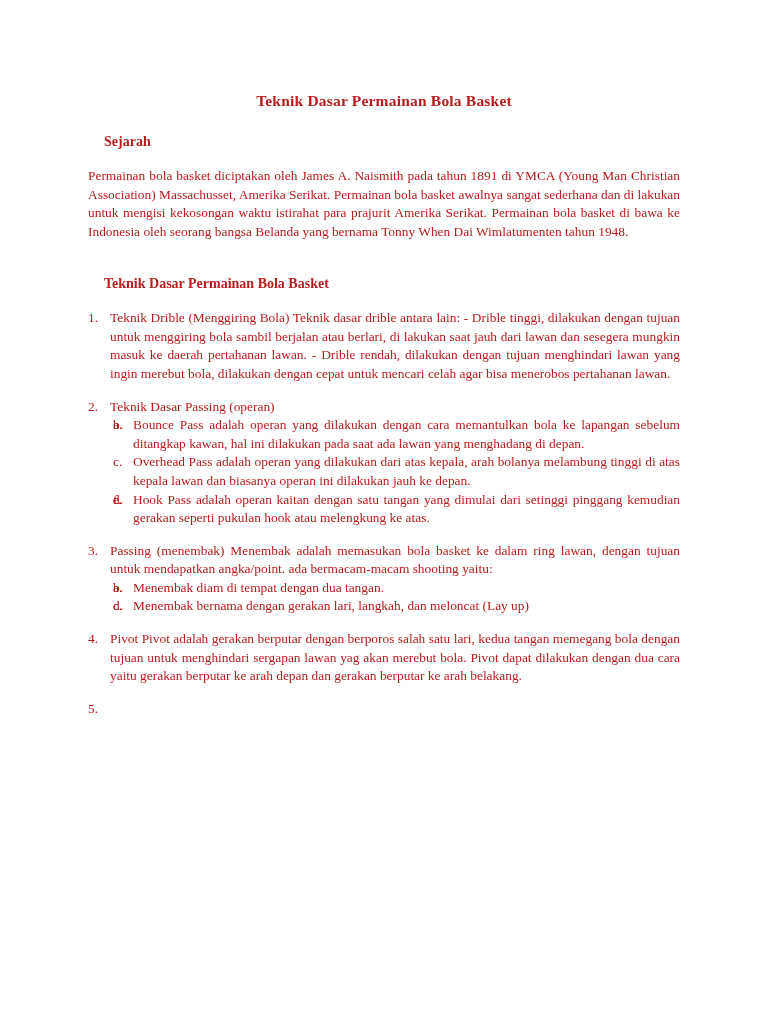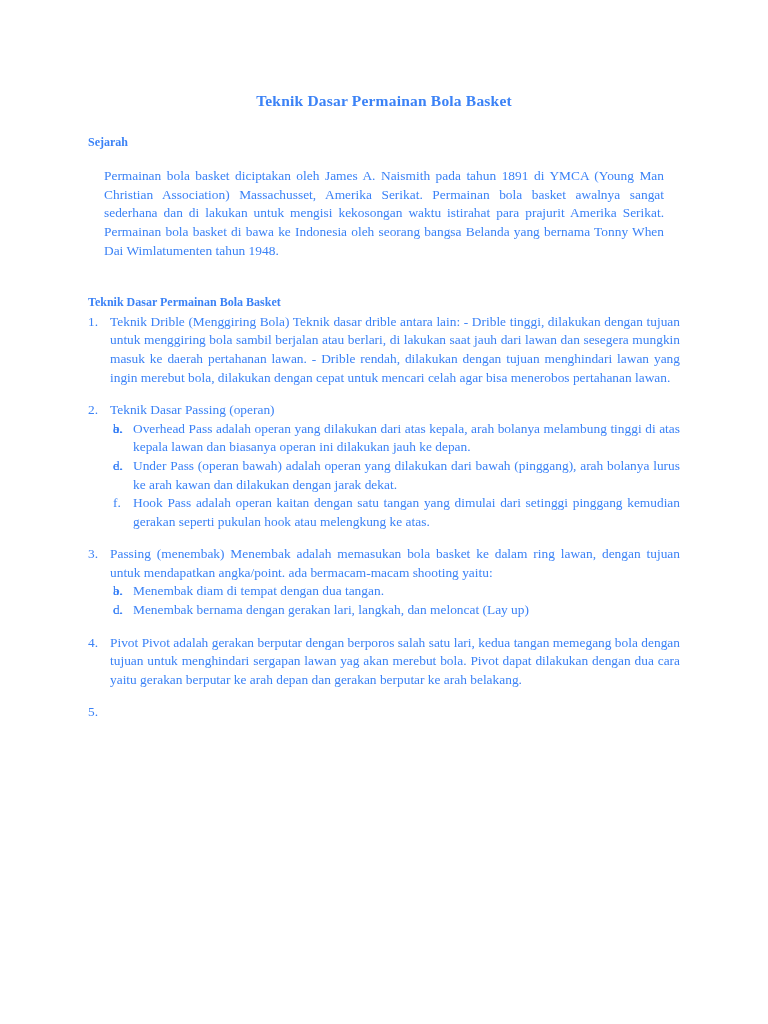--- a/index.html
+++ b/index.html
@@ -6,42 +6,42 @@
     margin: 0;
     padding: 0;
     background: #ffffff;
   }
   .page {
     position: relative;
     width: 768px;
     height: 874px;
     margin: 0 auto;
     background: #ffffff;
-    color: #3b82f6;
+    color: #b91c1c;
     font-family: "Liberation Serif", "DejaVu Serif", serif;
     font-size: 13.4px;
     line-height: 18.6px;
     overflow: hidden;
     box-sizing: border-box;
     padding: 92px 88px 40px 88px;
   }
   .doc-title {
     margin: 0 0 22px 0;
     text-align: center;
     font-size: 15.5px;
     font-weight: bold;
     letter-spacing: 0.2px;
   }
   .section-heading {
-    margin: 0;
-    font-size: 12px;
+    margin: 16px;
+    font-size: 14px;
     font-weight: bold;
   }
   .history-paragraph {
-    margin: 16px;
+    margin: 0;
     text-align: justify;
   }
   .techniques-heading {
     margin-top: 33px;
   }
   .technique-list {
     margin-top: 1px;
   }
   .item {
     position: relative;
@@ -80,24 +80,24 @@
   <h2 class="section-heading">Sejarah</h2>
 
   <p class="history-paragraph">Permainan bola basket diciptakan oleh James A. Naismith pada tahun 1891 di YMCA (Young Man Christian Association) Massachusset, Amerika Serikat. Permainan bola basket awalnya sangat sederhana dan di lakukan untuk mengisi kekosongan waktu istirahat para prajurit Amerika Serikat. Permainan bola basket di bawa ke Indonesia oleh seorang bangsa Belanda yang bernama Tonny When Dai Wimlatumenten tahun 1948.</p>
 
   <h2 class="section-heading techniques-heading">Teknik Dasar Permainan Bola Basket</h2>
 
   <div class="technique-list">
       <div class="item"><span class="item-num">1.</span><span class="item-text">Teknik Drible (Menggiring Bola) Teknik dasar drible antara lain: - Drible tinggi, dilakukan dengan tujuan untuk menggiring bola sambil berjalan atau berlari, di lakukan saat jauh dari lawan dan sesegera mungkin masuk ke daerah pertahanan lawan. - Drible rendah, dilakukan dengan tujuan menghindari lawan yang ingin merebut bola, dilakukan dengan cepat untuk mencari celah agar bisa menerobos pertahanan lawan.</span></div>
       <div class="item"><span class="item-num">2.</span><span class="item-text">Teknik Dasar Passing (operan)</span><div class="sublist">
           <div class="sub"><span class="sub-letter">a.</span></div>
-          <div class="sub"><span class="sub-letter">b.</span></div>
+          <div class="sub"><span class="sub-letter">b.</span><span class="sub-text">Bounce Pass adalah operan yang dilakukan dengan cara memantulkan bola ke lapangan sebelum ditangkap kawan, hal ini dilakukan pada saat ada lawan yang menghadang di depan.</span></div>
           <div class="sub"><span class="sub-letter">c.</span><span class="sub-text">Overhead Pass adalah operan yang dilakukan dari atas kepala, arah bolanya melambung tinggi di atas kepala lawan dan biasanya operan ini dilakukan jauh ke depan.</span></div>
           <div class="sub"><span class="sub-letter">d.</span></div>
-          <div class="sub"><span class="sub-letter">e.</span><span class="sub-text">Under Pass (operan bawah) adalah operan yang dilakukan dari bawah (pinggang), arah bolanya lurus ke arah kawan dan dilakukan dengan jarak dekat.</span></div>
+          <div class="sub"><span class="sub-letter">e.</span></div>
           <div class="sub"><span class="sub-letter">f.</span><span class="sub-text">Hook Pass adalah operan kaitan dengan satu tangan yang dimulai dari setinggi pinggang kemudian gerakan seperti pukulan hook atau melengkung ke atas.</span></div>
         </div></div>
       <div class="item"><span class="item-num">3.</span><span class="item-text">Passing (menembak) Menembak adalah memasukan bola basket ke dalam ring lawan, dengan tujuan untuk mendapatkan angka/point. ada bermacam-macam shooting yaitu:</span><div class="sublist">
           <div class="sub"><span class="sub-letter">a.</span></div>
           <div class="sub"><span class="sub-letter">b.</span><span class="sub-text">Menembak diam di tempat dengan dua tangan.</span></div>
           <div class="sub"><span class="sub-letter">c.</span></div>
           <div class="sub"><span class="sub-letter">d.</span><span class="sub-text">Menembak bernama dengan gerakan lari, langkah, dan meloncat (Lay up)</span></div>
         </div></div>
       <div class="item"><span class="item-num">4.</span><span class="item-text">Pivot Pivot adalah gerakan berputar dengan berporos salah satu lari, kedua tangan memegang bola dengan tujuan untuk menghindari sergapan lawan yag akan merebut bola. Pivot dapat dilakukan dengan dua cara yaitu gerakan berputar ke arah depan dan gerakan berputar ke arah belakang.</span></div>
       <div class="item"><span class="item-num">5.</span></div>

